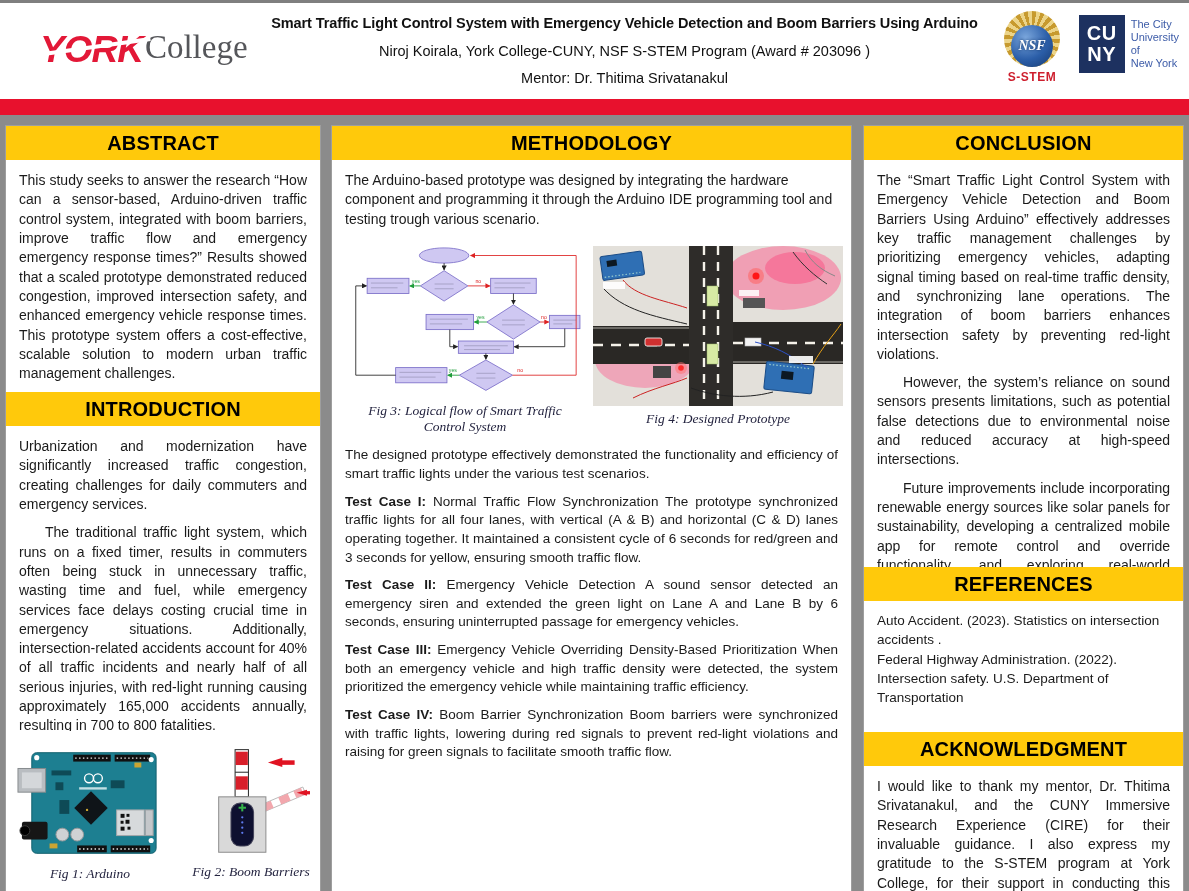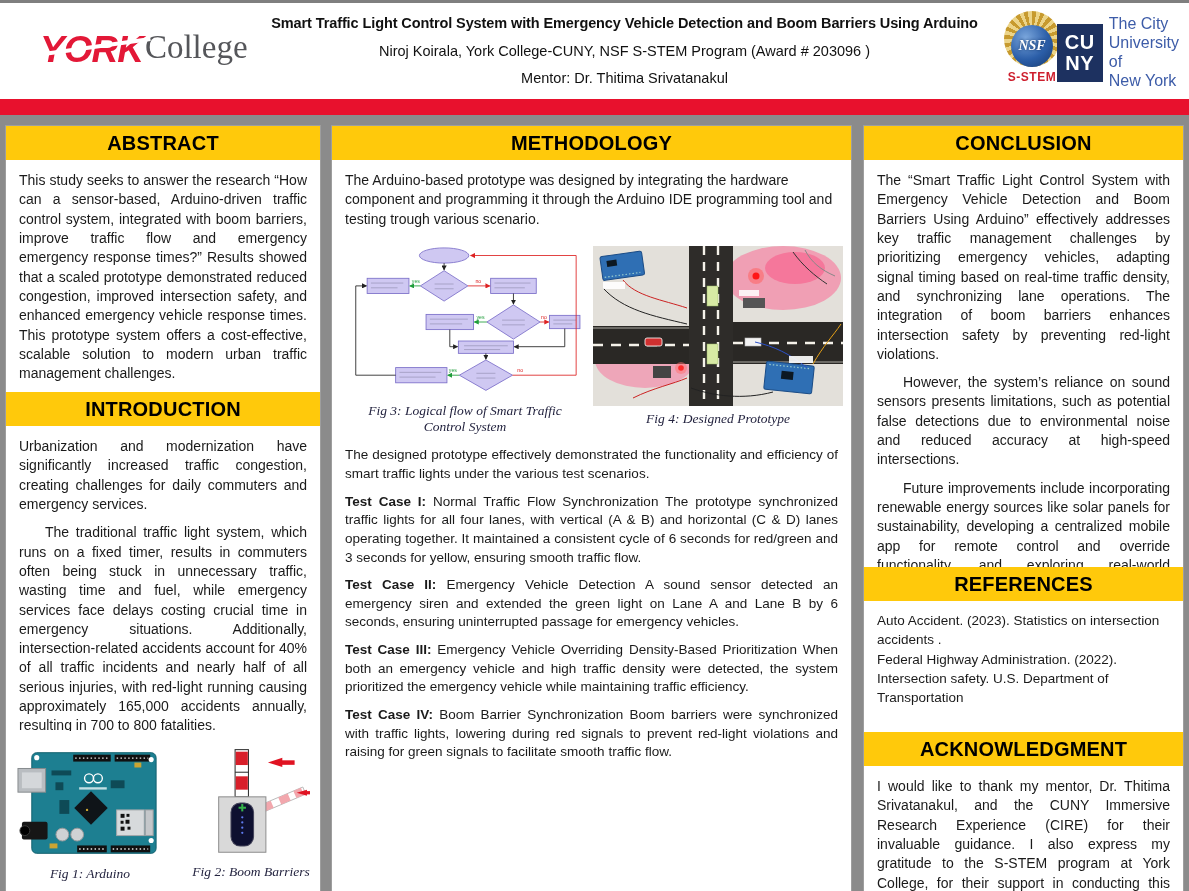--- a/index.html
+++ b/index.html
@@ -20,21 +20,21 @@
     background:repeating-conic-gradient(#c79a2e 0deg 9deg,#ecd488 9deg 18deg);
     display:flex;align-items:flex-end;justify-content:center;}
   .nsf-globe{width:42px;height:42px;border-radius:50%;
     background:radial-gradient(circle at 35% 30%,#7aa6dc 0%,#2b5ea8 55%,#16396f 100%);
     color:#fff;font-family:"Liberation Serif",serif;font-style:italic;font-weight:700;font-size:14px;
     display:flex;align-items:center;justify-content:center;text-shadow:0 0 3px #0a2a5a;}
   .nsf-sstem{margin-top:3px;color:#ce1f2e;font-weight:800;font-size:12px;letter-spacing:.5px;}
   .cuny{position:absolute;right:10px;top:12px;display:flex;align-items:center;}
   .cuny-block{width:46px;height:58px;background:#1d3160;color:#fff;display:flex;flex-direction:column;
     align-items:center;justify-content:center;font-weight:800;font-size:20px;line-height:1.05;letter-spacing:.5px;}
-  .cuny-text{margin-left:6px;color:#3d5ca8;font-size:16px;line-height:1.18;text-align:left;}
+  .cuny-text{margin-left:6px;color:#3d5ca8;font-size:11px;line-height:1.18;text-align:left;}
   .stripe{position:absolute;left:0;top:96px;width:100%;height:16px;background:#e8112d;}
   
   .col{position:absolute;top:122px;height:769px;background:#fff;border:1px solid #9e9e9e;
     box-sizing:border-box;display:flex;flex-direction:column;overflow:hidden;}
   .col-left{left:5px;width:316px;}
   .col-mid{left:331px;width:521px;}
   .col-right{left:863px;width:321px;}
   .sec-hdr{flex:0 0 34px;background:#ffc90b;display:flex;align-items:center;justify-content:center;
     font-size:20px;font-weight:700;color:#000;letter-spacing:.2px;}
   .body{box-sizing:border-box;padding:11px 13px 0;font-size:14px;line-height:1.38;color:#1a1a1a;overflow:hidden;}

